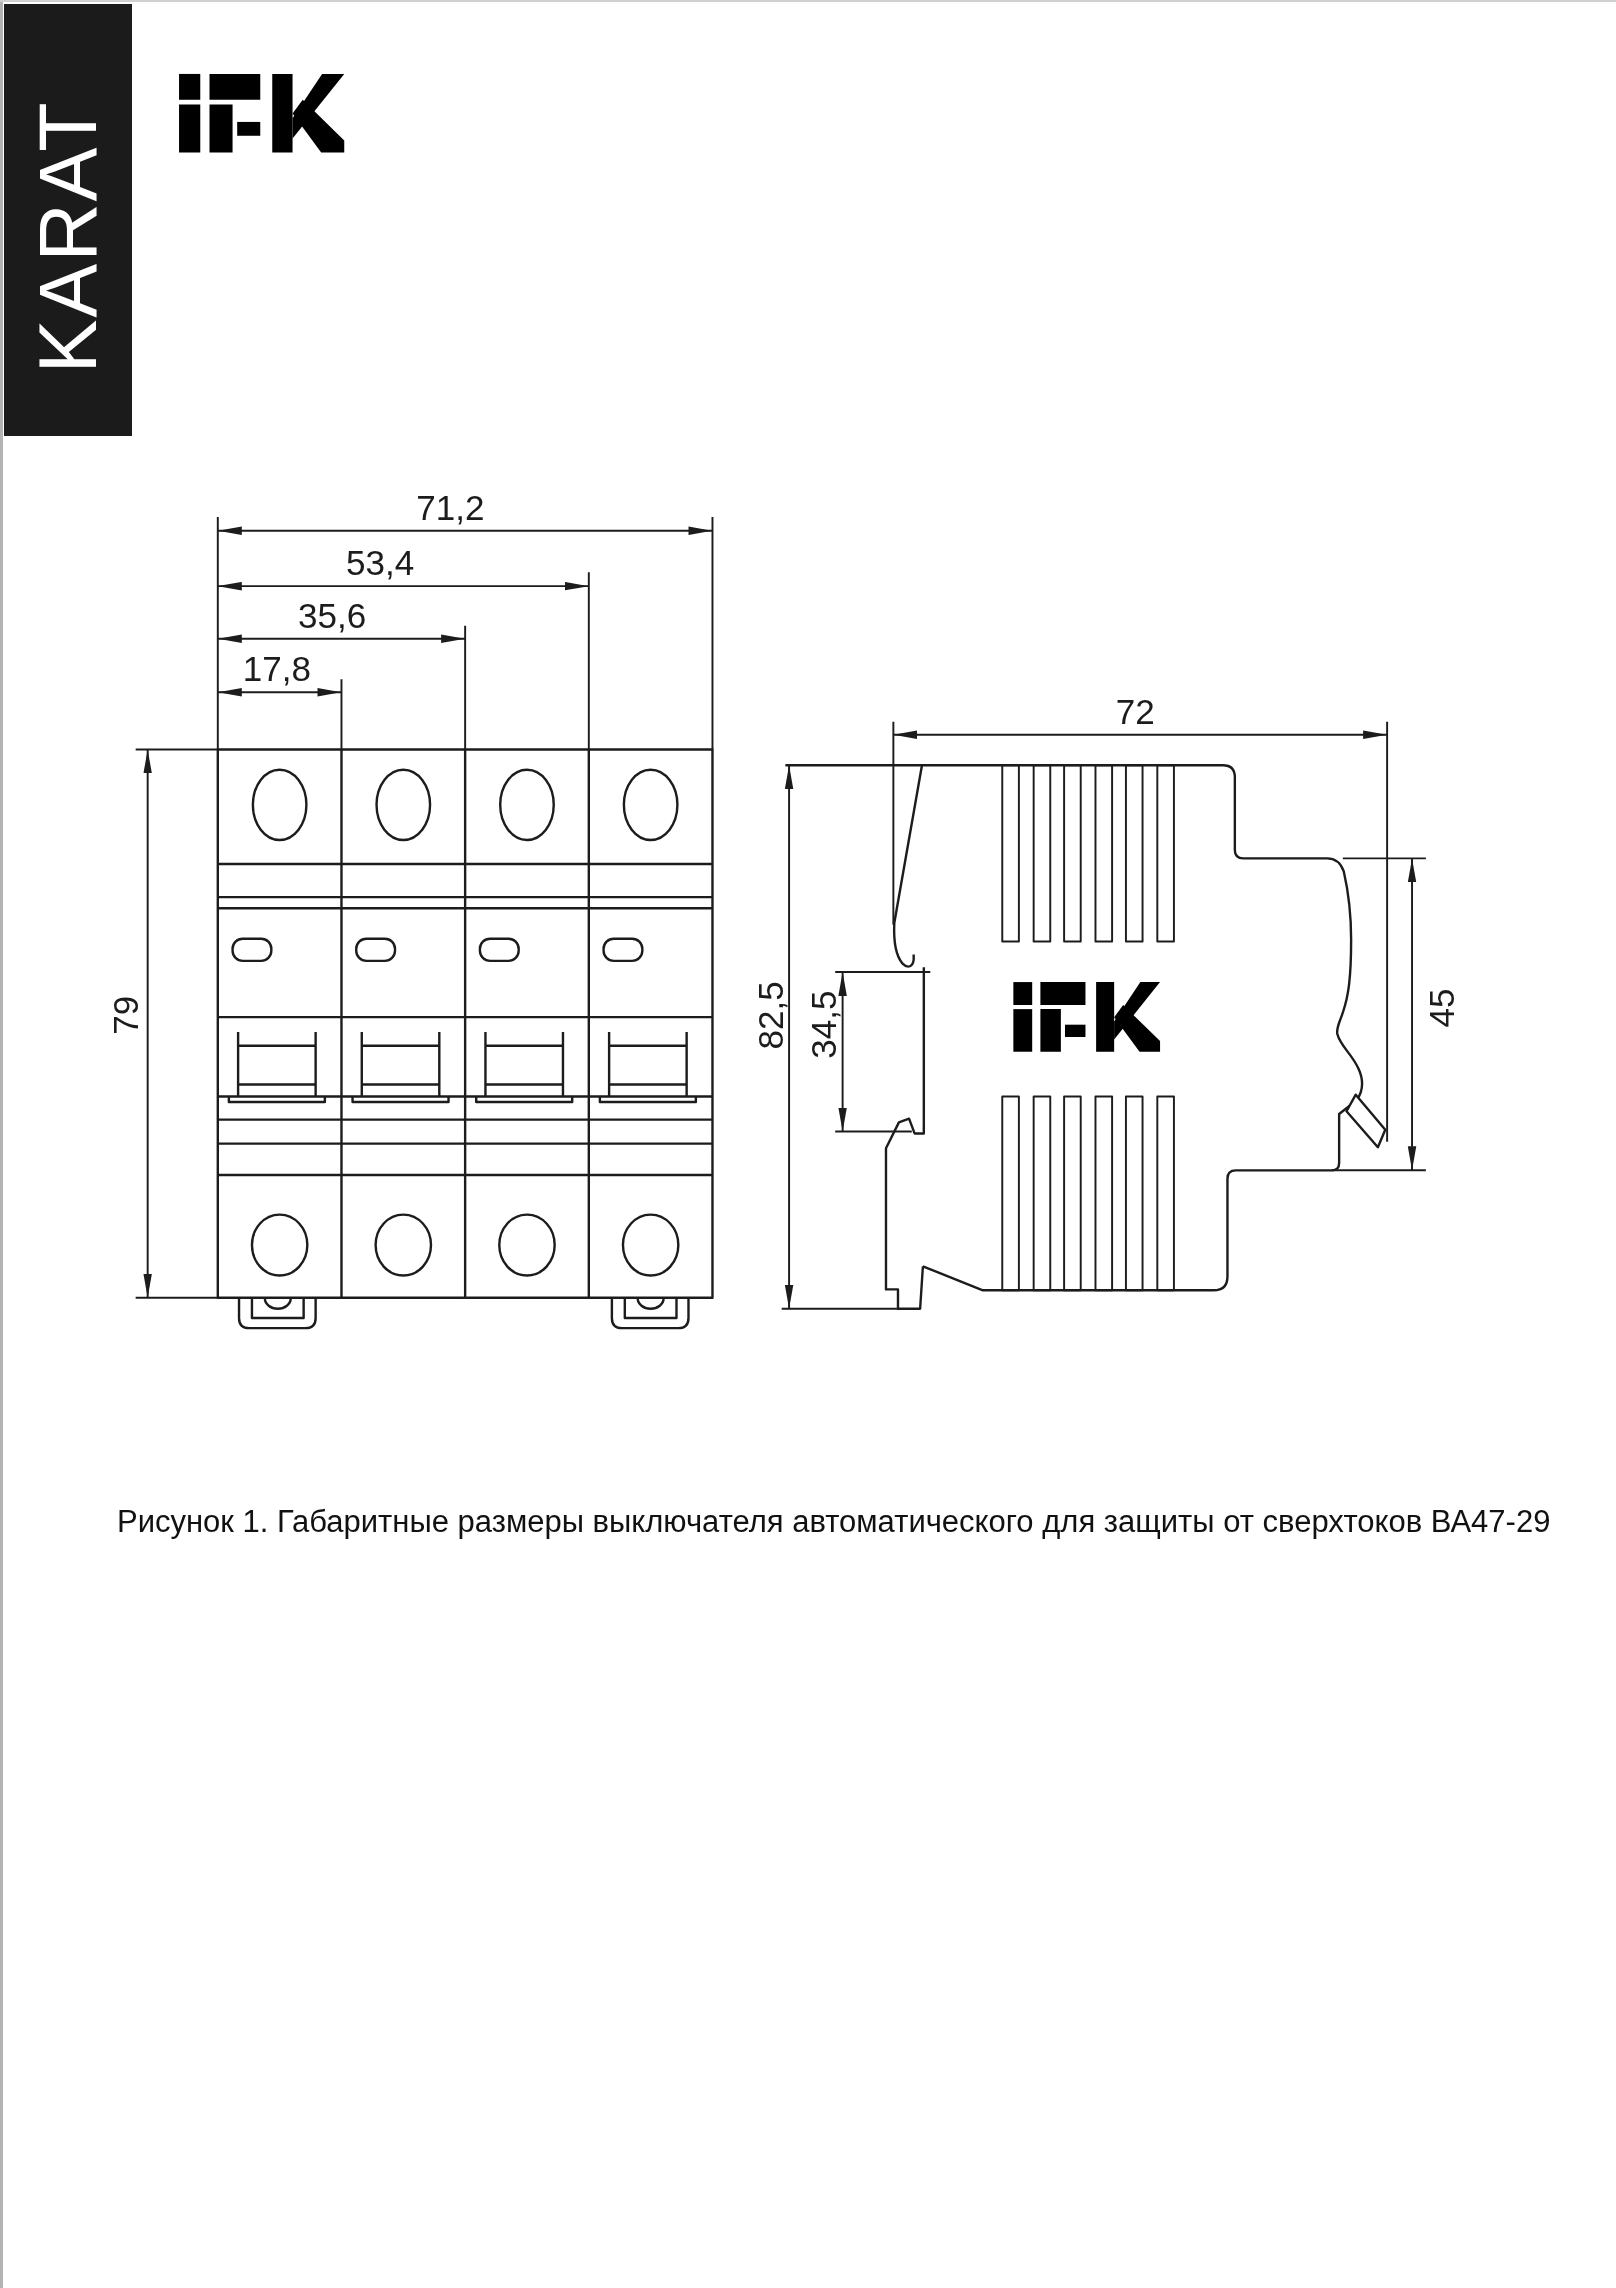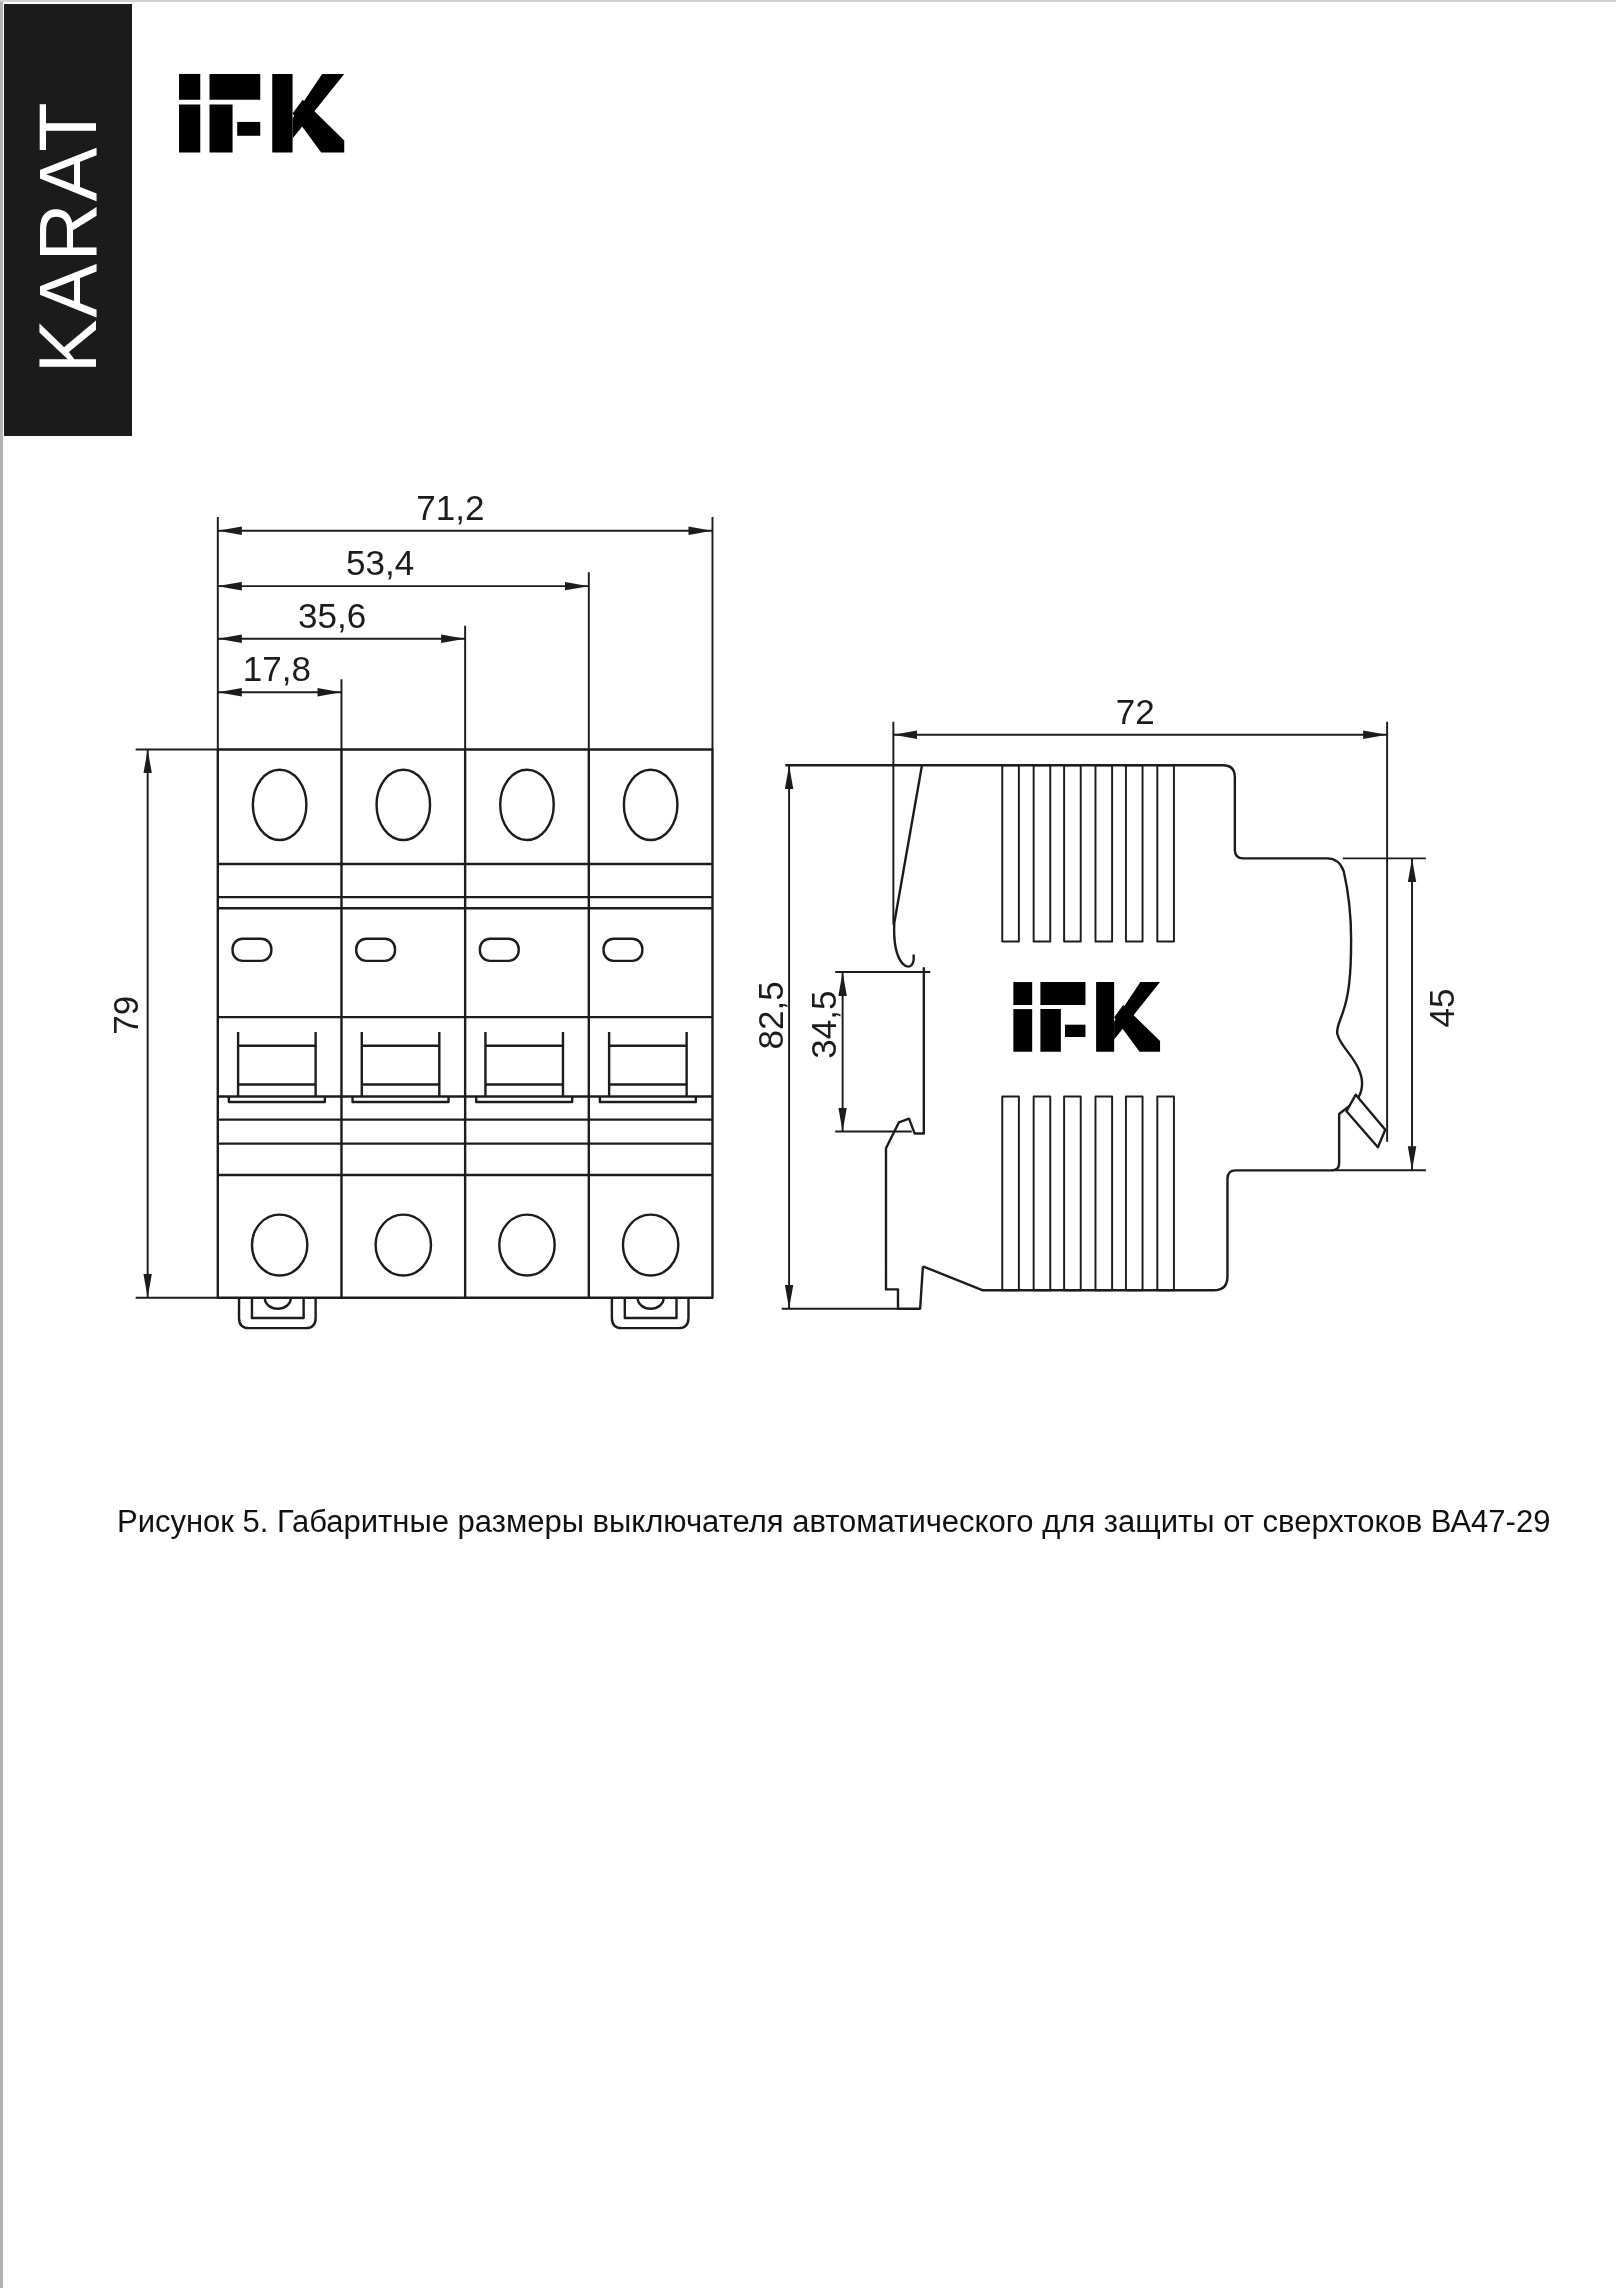--- a/index.html
+++ b/index.html
@@ -158,14 +158,14 @@
       <line class="thin" x1="913" y1="1053" x2="913" y2="1226" marker-start="url(#arr)" marker-end="url(#arr)"></line>
       <line class="thin" x1="1530" y1="930" x2="1530" y2="1268" marker-start="url(#arr)" marker-end="url(#arr)"></line>
       <text class="dim" x="1230" y="784" text-anchor="middle">72</text>
       <text class="dim" transform="translate(848,1100) rotate(-90)" text-anchor="middle">82,5</text>
       <text class="dim" transform="translate(906,1110) rotate(-90)" text-anchor="middle">34,5</text>
       <text class="dim" transform="translate(1576,1092) rotate(-90)" text-anchor="middle">45</text>
     </g>
   </g>
 </svg>
 
-<div class="caption">Рисунок 5. Габаритные размеры выключателя автоматического для защиты от сверхтоков ВА47-29</div>
+<div class="caption">Рисунок 1. Габаритные размеры выключателя автоматического для защиты от сверхтоков ВА47-29</div>
 
 
 </body></html>

